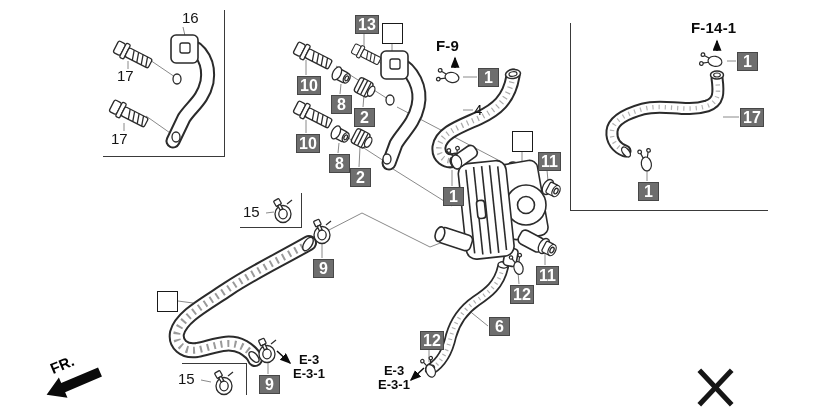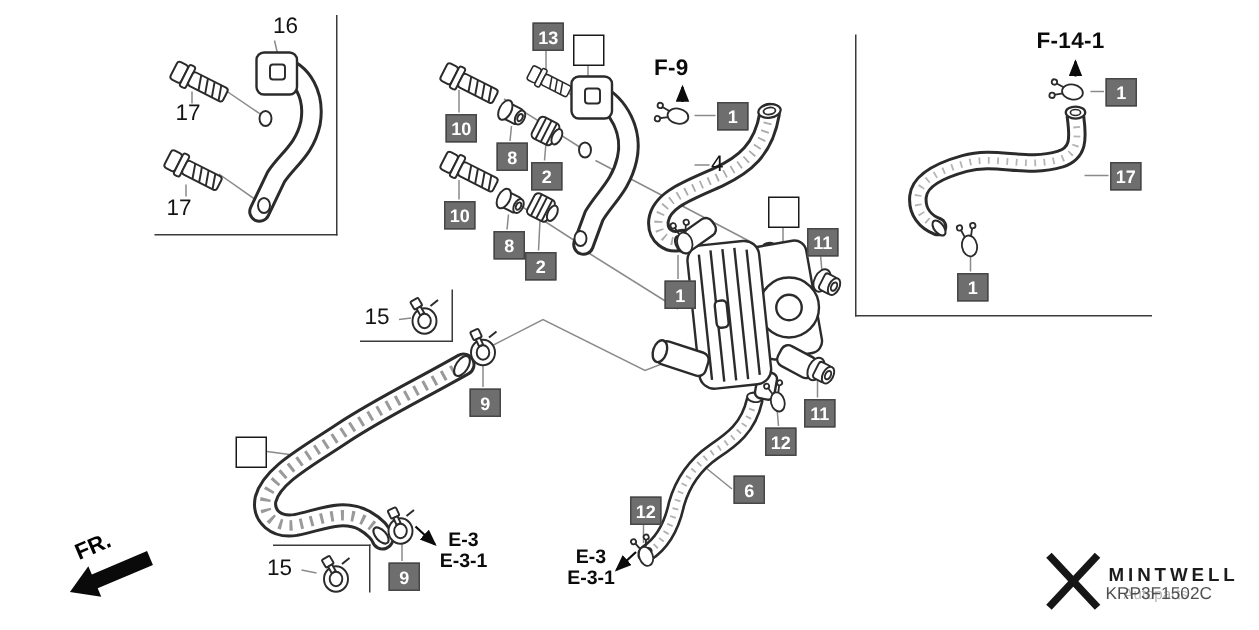--- a/index.html
+++ b/index.html
@@ -9,21 +9,21 @@
   
   .pbox{position:absolute;box-sizing:border-box;}
   .box-tl{border-right:1.7px solid #3a3a3a;border-bottom:1.7px solid #3a3a3a;}
   .box-f141{border-left:1.7px solid #3a3a3a;border-bottom:1.7px solid #3a3a3a;}
   .cnr-a{border-right:1.5px solid #3a3a3a;border-bottom:1.5px solid #3a3a3a;}
   .cnr-b{border-top:1.5px solid #3a3a3a;border-right:1.5px solid #3a3a3a;}
   
   .co{position:absolute;min-width:21px;height:19px;box-sizing:border-box;padding:0 2px;
       background:#6e6e6e;border:1px solid #474747;color:#ffffff;
       display:flex;align-items:center;justify-content:center;
-      font-size:12px;font-weight:bold;line-height:1;}
+      font-size:16px;font-weight:bold;line-height:1;}
   
   .wb{position:absolute;width:21px;height:21px;box-sizing:border-box;
       background:#ffffff;border:1.7px solid #1a1a1a;}
   
   .pl{position:absolute;font-size:15px;font-weight:400;color:#141414;line-height:1;}
   
   .ref{position:absolute;font-size:15px;font-weight:bold;color:#0b0b0b;line-height:1;letter-spacing:.2px;}
   .refstack{position:absolute;width:46px;text-align:center;font-size:13px;font-weight:bold;
             color:#0b0b0b;line-height:14px;}
   .fr-label{position:absolute;left:50px;top:356px;font-size:15px;font-weight:bold;
@@ -440,21 +440,14 @@
     <div>E-3</div>
     <div>E-3-1</div>
   </div>
   <div class="refstack" style="left:371px;top:364px;">
     <div>E-3</div>
     <div>E-3-1</div>
   </div>
 
   <div class="fr-label">FR.</div>
 
-  <div class="brand">
-    <div class="brand-name">MINTWELL</div>
-    <div class="brand-sub">
-      <span class="brand-watermark">Autoparts</span>
-      <span class="brand-code">KRP3F1502C</span>
-    </div>
-  </div>
 
 </div>
 
 </body></html>

